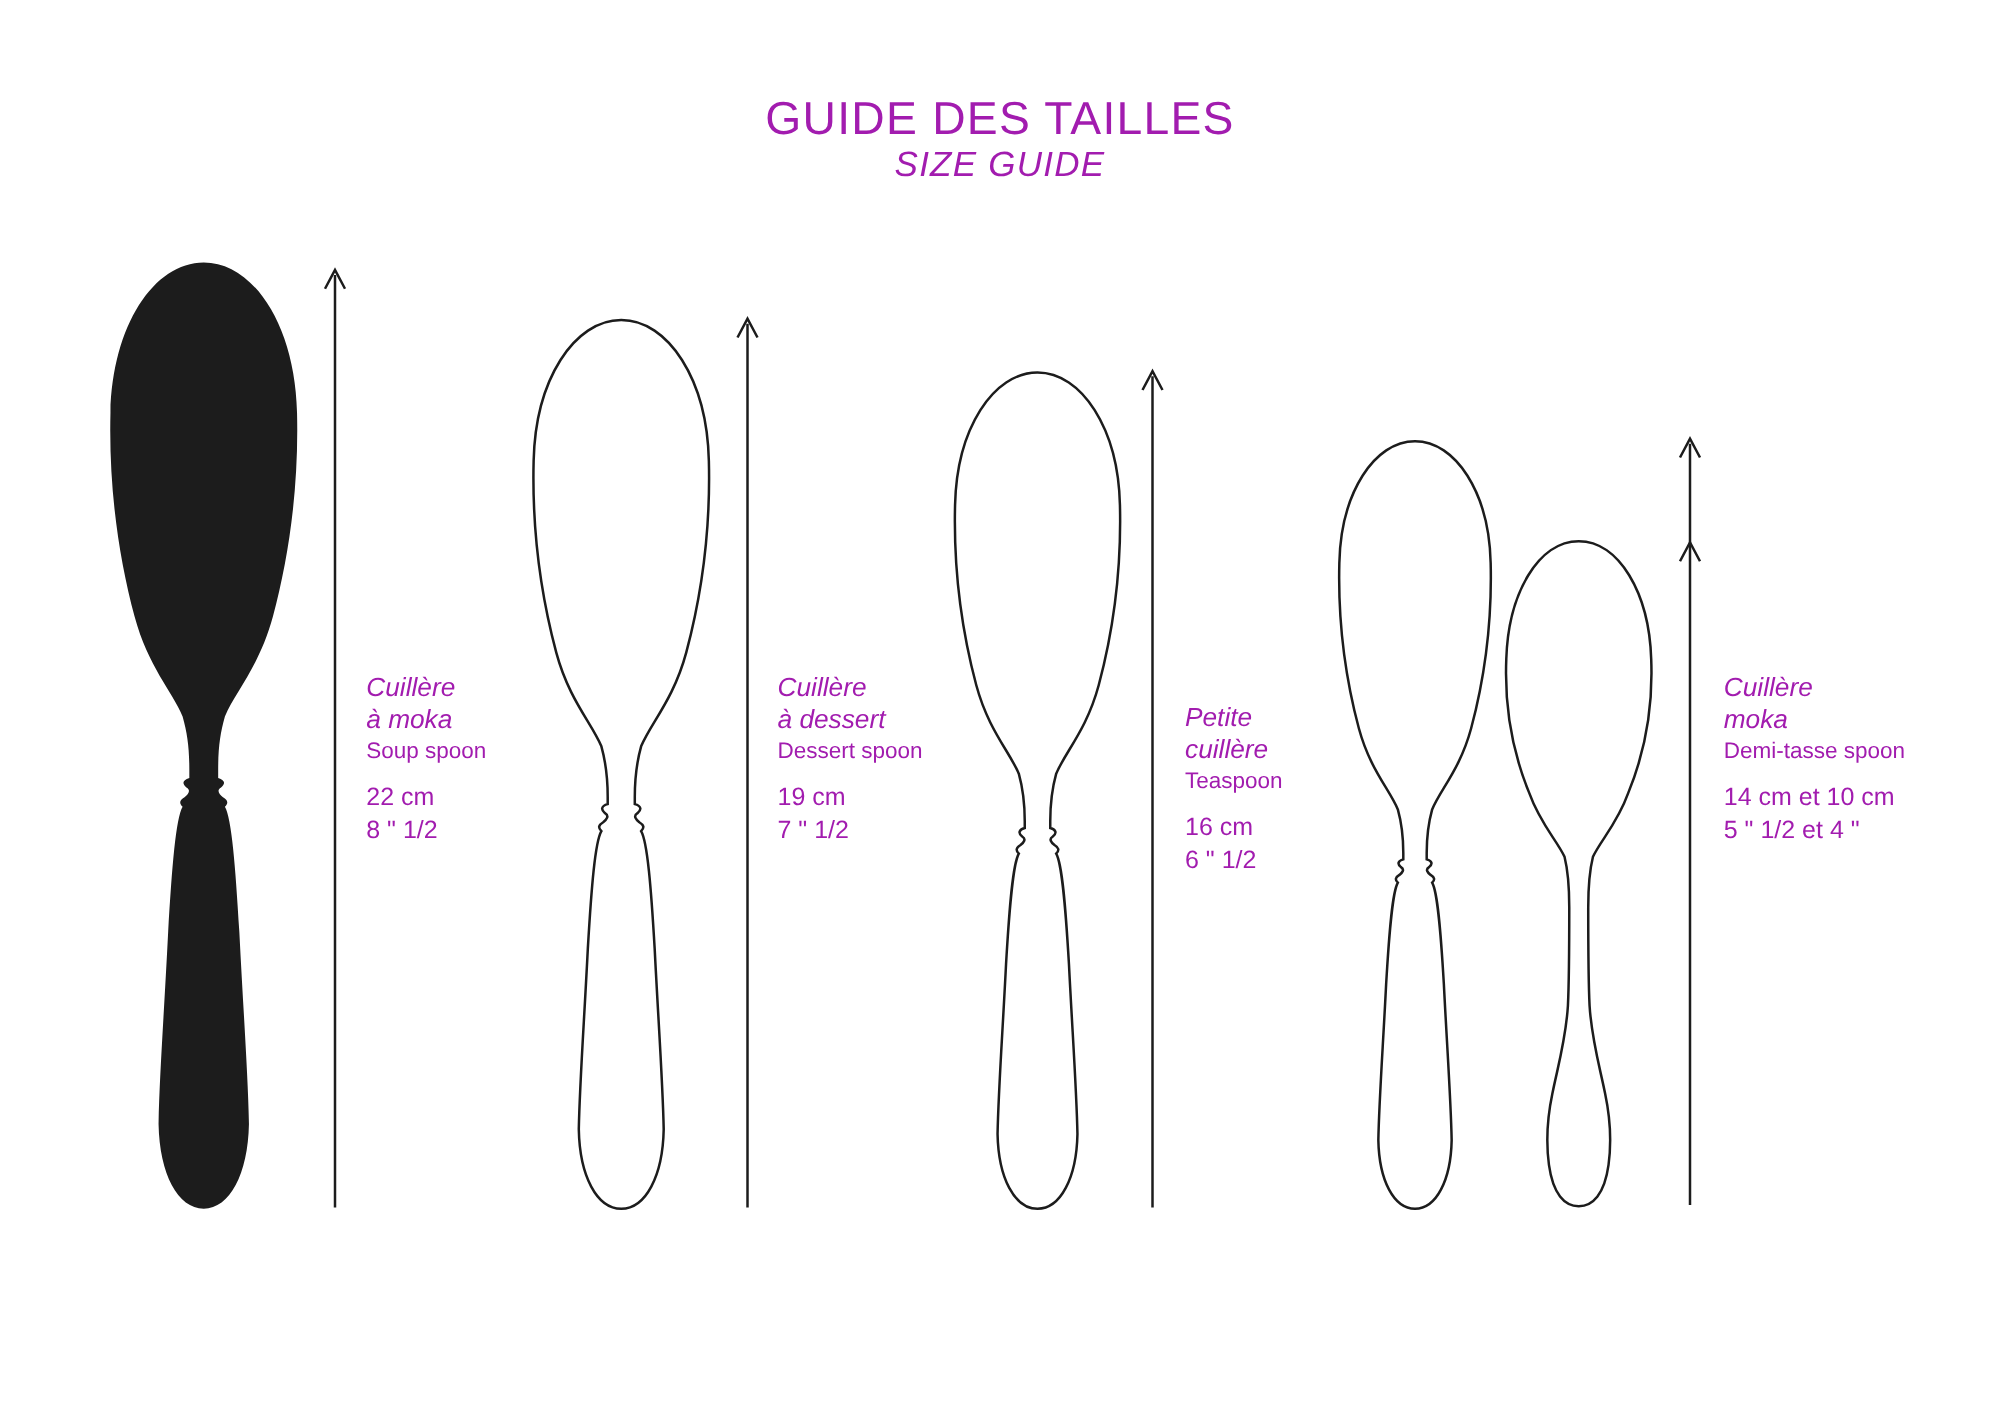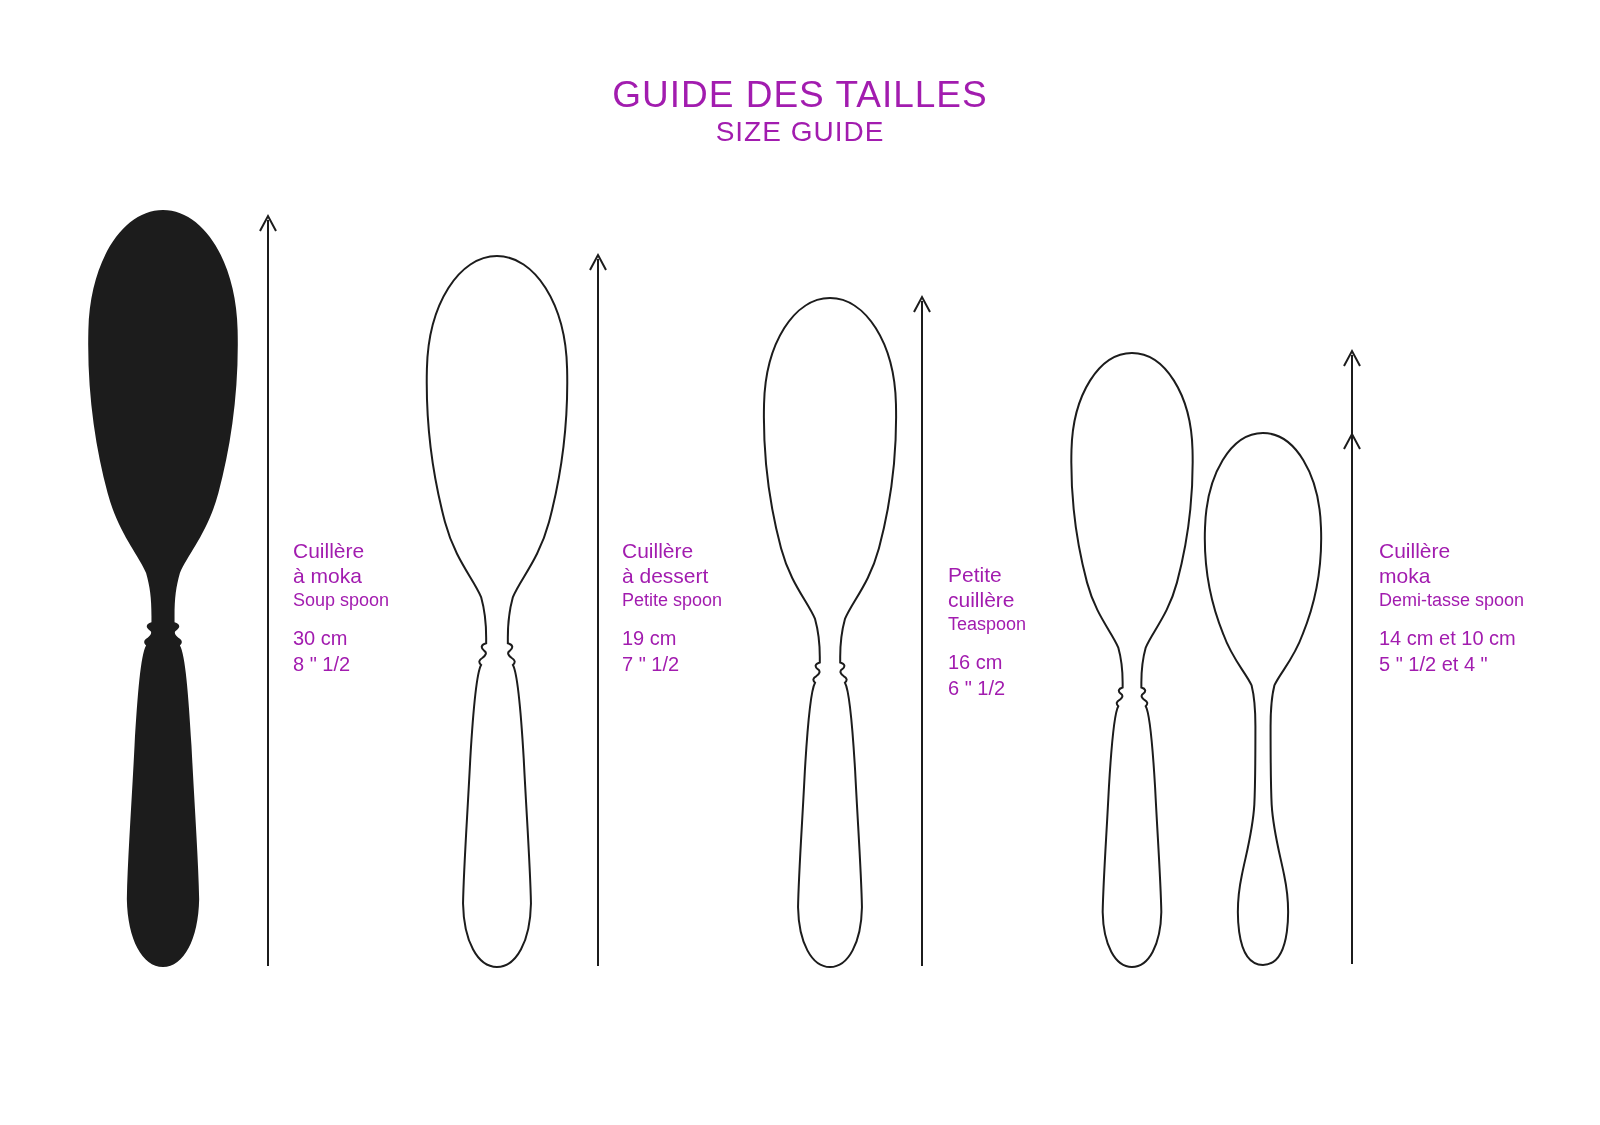--- a/index.html
+++ b/index.html
@@ -25,38 +25,40 @@
   }
   .page-title {
     font-size: 37px;
     line-height: 42px;
     letter-spacing: 1px;
     font-weight: 400;
   }
   .page-subtitle {
     font-size: 28px;
     line-height: 32px;
+    font-style: italic;
     letter-spacing: 1px;
     font-weight: 400;
   }
   svg.art {
     position: absolute;
     left: 0;
     top: 0;
     width: 1600px;
     height: 1125px;
   }
   .label {
     position: absolute;
     width: 250px;
   }
   .label .name {
     font-size: 21px;
     line-height: 25px;
     font-weight: 400;
+    font-style: italic;
   }
   .label .en {
     font-size: 18px;
     line-height: 24px;
   }
   .label .sizes {
     margin-top: 13px;
   }
   .label .sizes div {
     font-size: 20px;
@@ -147,29 +149,29 @@
       <polyline points="1344,366 1352,351 1360,366"></polyline>
       <polyline points="1344,449 1352,434 1360,449"></polyline>
     </g>
   </svg>
 
   <div class="label" style="left:293px; top:538px">
     <div class="name">Cuillère</div>
     <div class="name">à moka</div>
     <div class="en">Soup spoon</div>
     <div class="sizes">
-      <div>30 cm</div>
+      <div>22 cm</div>
       <div>8 " 1/2</div>
     </div>
   </div>
 
   <div class="label" style="left:622px; top:538px">
     <div class="name">Cuillère</div>
     <div class="name">à dessert</div>
-    <div class="en">Petite spoon</div>
+    <div class="en">Dessert spoon</div>
     <div class="sizes">
       <div>19 cm</div>
       <div>7 " 1/2</div>
     </div>
   </div>
 
   <div class="label" style="left:948px; top:562px">
     <div class="name">Petite</div>
     <div class="name">cuillère</div>
     <div class="en">Teaspoon</div>

